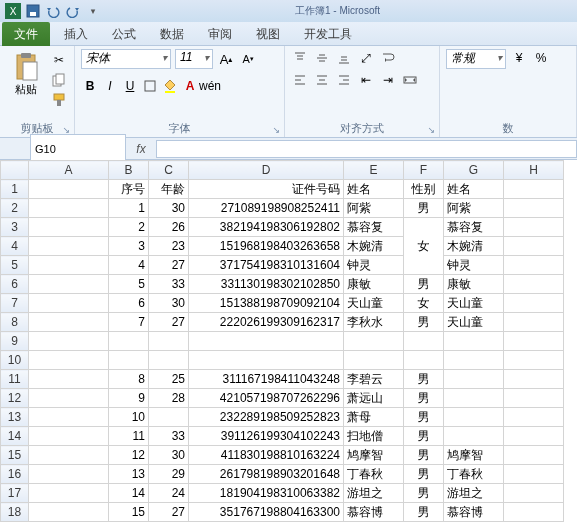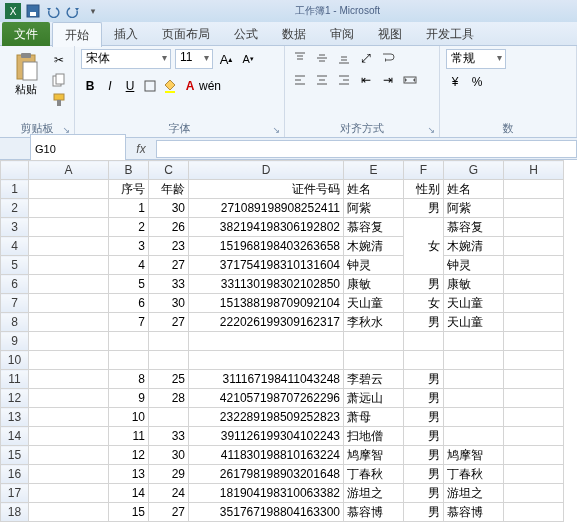--- a/index.html
+++ b/index.html
@@ -16,36 +16,36 @@
 .group { border-right: 1px solid #d0dae7; padding: 3px 6px 1px; display: flex; flex-direction: column; }
 .group-body { flex: 1; display: flex; align-items: flex-start; gap: 4px; }
 .group-label { text-align: center; font-size: 11px; color: #5c7089; padding-top: 1px; position: relative; }
 .group-label .dl { position: absolute; right: -2px; bottom: 1px; font-size: 9px; color: #7a91ad; cursor: pointer; }
 .big-btn { display: flex; flex-direction: column; align-items: center; width: 40px; padding-top: 2px; cursor: pointer; }
 .big-btn .ico { width: 32px; height: 32px; display: flex; align-items: center; justify-content: center; font-size: 22px; }
 .big-btn .lbl { font-size: 11px; text-align: center; line-height: 12px; }
 .mini-col { display: flex; flex-direction: column; gap: 2px; padding-top: 2px; }
 .mini { width: 18px; height: 18px; display: flex; align-items: center; justify-content: center; font-size: 12px; cursor: pointer; border: 1px solid transparent; }
 .row { display: flex; gap: 4px; align-items: center; }
-.combo { border: 1px solid #b6c8de; background: #fff; height: 20px; font-size: 12px; padding: 0 16px 0 4px; cursor: pointer; position: relative; }
+.combo { border: 1px solid #b6c8de; background: #fff; height: 20px; font-size: 12px; padding: 0 16px 0 4px; cursor: pointer; position: relative; font-style: italic; }
 .combo::after { content: "▾"; position: absolute; right: 3px; top: 2px; font-size: 10px; color: #666; }
 .font-name { width: 90px; }
 .font-size { width: 38px; }
 .btnrow { display: flex; gap: 2px; margin-top: 4px; }
 .namebox-row { height: 22px; background: #e9f0f8; border-bottom: 1px solid #b6c8de; display: flex; align-items: center; }
 .namebox { width: 96px; border: 1px solid #b6c8de; background: #fff; height: 18px; margin-left: 30px; font-size: 11px; padding: 14px 4px; }
 .fx-btn { width: 18px; text-align: center; color: #555; margin: 0 6px; font-style: italic; }
 .formula { flex: 1; border: 1px solid #b6c8de; background: #fff; height: 18px; padding: 1px 4px; }
 .grid-wrap { position: relative; }
 table.grid { border-collapse: collapse; table-layout: fixed; }
 .grid td, .grid th { border: 1px solid #d4d4d4; height: 19px; font-size: 12px; padding: 0 3px; overflow: hidden; white-space: nowrap; }
 .grid th { background: linear-gradient(#f5f8fc,#e4ecf7); color: #3b3b3b; font-weight: normal; text-align: center; }
 .grid th.row-h { width: 28px; }
 .grid td.r { text-align: right; }
-.grid td.c { text-align: right; font-family: Liberation Serif, serif; }
+.grid td.c { text-align: center; font-family: Liberation Serif, serif; }
 .corner { width: 28px; }
 .col-A{width:80px}.col-B{width:40px}.col-C{width:40px}.col-D{width:155px}.col-E{width:60px}.col-F{width:40px}.col-G{width:60px}.col-H{width:60px}
 svg { display: block; }
 </style>
 </head>
 <body>
 
 <div class="titlebar">
   <div class="qat">
     <span class="qat-ico">
@@ -72,23 +72,21 @@
           <path d="M11 7 l2 -3 l-4 0 z" fill="#3a6ea5"></path>
         </svg>
       </span>
     <span class="qat-ico" style="font-size:9px;color:#555">▾</span>
   </div>
   <div class="title">工作簿1 - Microsoft</div>
 </div>
 
 <div class="tabs">
   <div class="tab file">文件</div>
-  <div class="tab active">开始</div>
   <div class="tab">插入</div>
-  <div class="tab">页面布局</div>
   <div class="tab">公式</div>
   <div class="tab">数据</div>
   <div class="tab">审阅</div>
   <div class="tab">视图</div>
   <div class="tab">开发工具</div>
 </div>
 
 <div class="ribbon">
   <div class="group">
     <div class="group-body">
@@ -214,21 +212,21 @@
               <rect x="1" y="4" width="12" height="6" fill="none" stroke="#555"></rect>
               <path d="M4 7 l-2-2 v4 z M10 7 l2-2 v4 z" fill="#555"></path>
             </svg>
           </span>
       </div>
     </div>
     <div class="group-label"><span>对齐方式</span><span class="dl">↘</span></div>
   </div>
 
   <div class="group" style="flex:1">
-    <div class="group-body" style="flex-direction:column;gap:4px">
+    <div class="group-body" style="flex-direction:row;gap:4px">
       <div class="combo" style="width:60px">常规</div>
       <div class="row">
         <span class="mini">¥</span>
         <span class="mini">%</span>
       </div>
     </div>
     <div class="group-label"><span>数</span></div>
   </div>
 </div>
 

